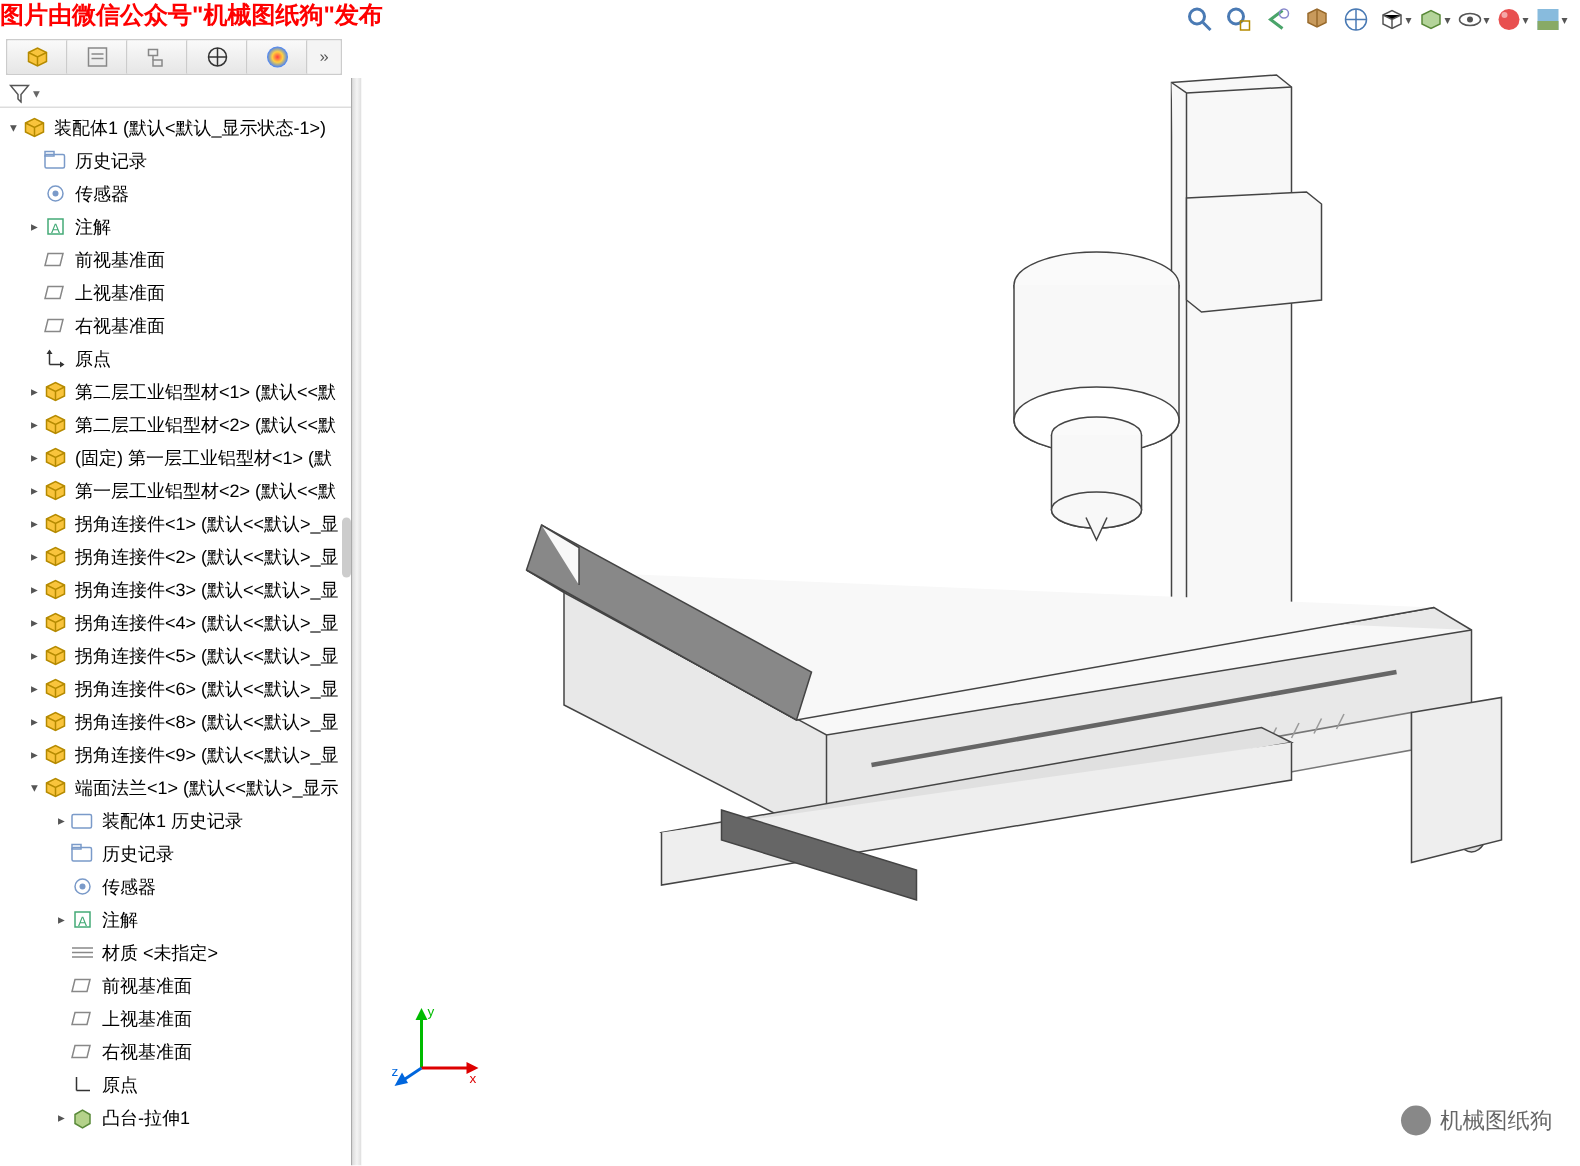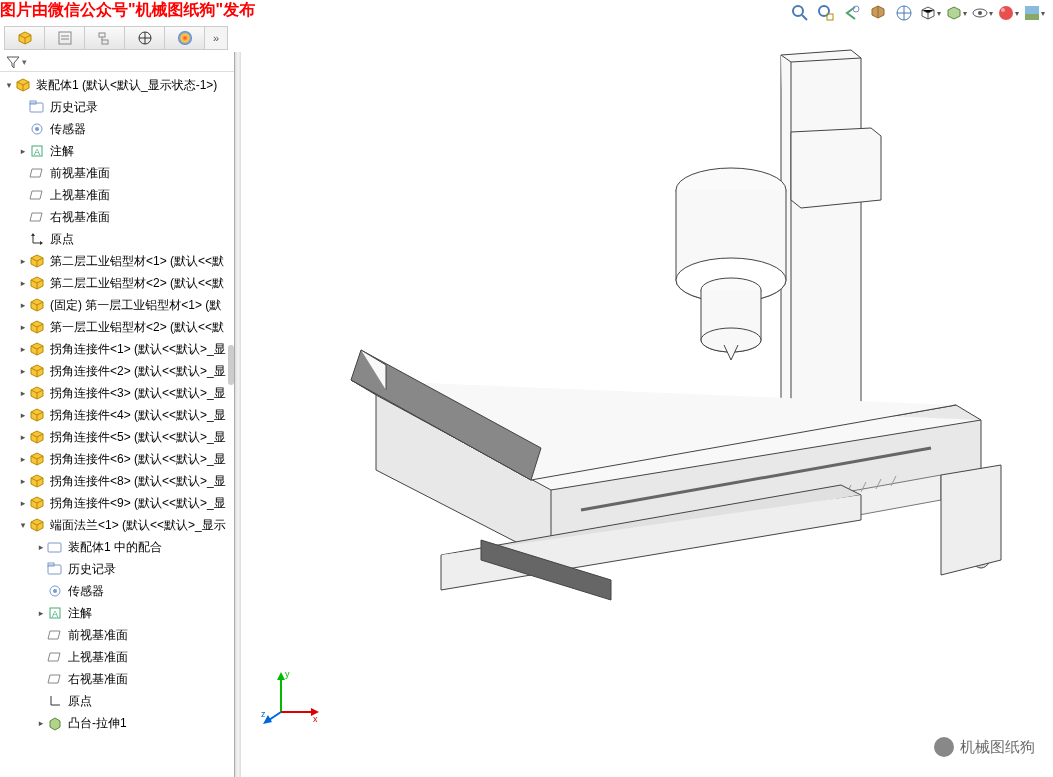--- a/index.html
+++ b/index.html
@@ -297,21 +297,21 @@
       <span>端面法兰&lt;1&gt; (默认&lt;&lt;默认&gt;_显示</span>
     </div>
 
     <div class="tree-item indent2">
       <span class="expander">▸</span>
         <span class="icon">
           <svg width="16" height="14">
             <rect x="1" y="3" width="13" height="9" fill="none" stroke="#7a9ac9" rx="1"></rect>
           </svg>
         </span>
-      <span>装配体1 中的配合</span>
+      <span>装配体1 历史记录</span>
     </div>
     <div class="tree-item indent2">
       <span class="expander"></span>
         <span class="icon">
           <svg width="16" height="14">
             <rect x="1" y="3" width="13" height="9" fill="none" stroke="#7a9ac9" rx="1"></rect>
             <rect x="1" y="1" width="6" height="3" fill="none" stroke="#7a9ac9"></rect>
           </svg>
         </span>
       <span>历史记录</span>
@@ -328,20 +328,31 @@
     </div>
     <div class="tree-item indent2">
       <span class="expander">▸</span>
         <span class="icon">
           <svg width="14" height="14">
             <rect x="2" y="2" width="10" height="10" fill="none" stroke="#4a7"></rect>
             <text x="4" y="11" font-size="9" fill="#4a7">A</text>
           </svg>
         </span>
       <span>注解</span>
+    </div>
+    <div class="tree-item indent2">
+      <span class="expander"></span>
+        <span class="icon">
+          <svg width="16" height="12">
+            <line x1="1" y1="3" x2="15" y2="3" stroke="#888"></line>
+            <line x1="1" y1="6" x2="15" y2="6" stroke="#888"></line>
+            <line x1="1" y1="9" x2="15" y2="9" stroke="#888"></line>
+          </svg>
+        </span>
+      <span>材质 &lt;未指定&gt;</span>
     </div>
     <div class="tree-item indent2">
       <span class="expander"></span>
         <span class="icon">
           <svg width="16" height="14">
             <path d="M3 3 L13 3 L11 11 L1 11 Z" fill="none" stroke="#888"></path>
           </svg>
         </span>
       <span>前视基准面</span>
     </div>

